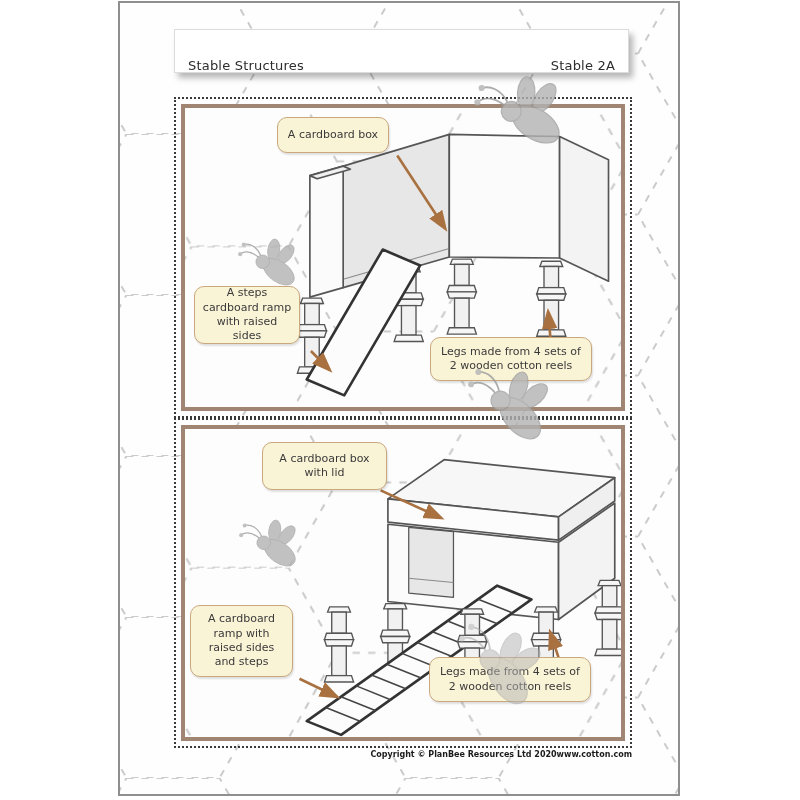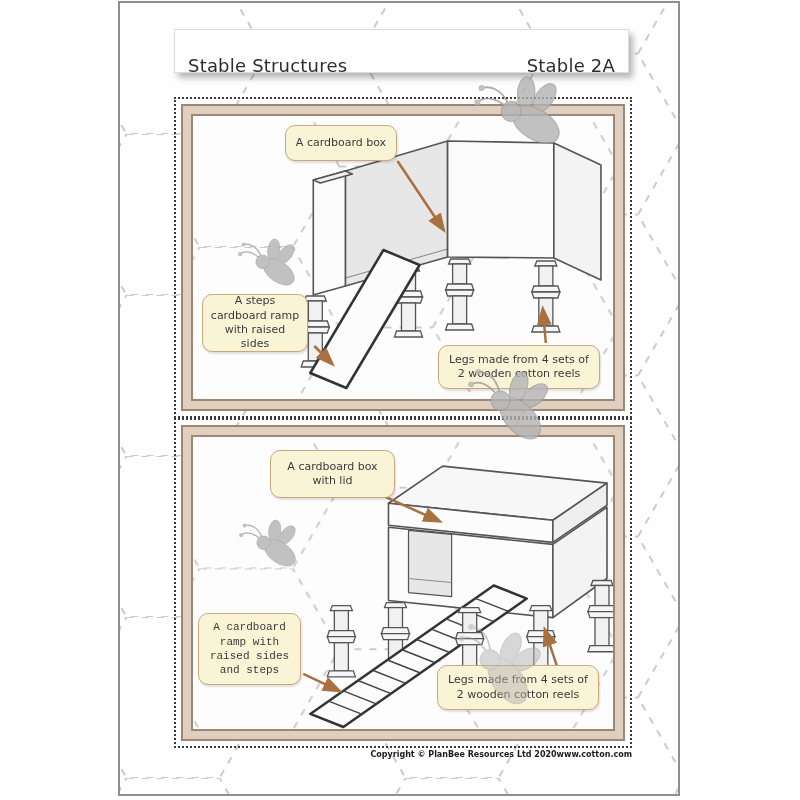--- a/index.html
+++ b/index.html
@@ -14,30 +14,30 @@
   }
   .pagebg{position:absolute;left:0;top:0;width:100%;height:100%;}
   .defs-svg{position:absolute;width:0;height:0;}
   .header{
     position:absolute;left:54px;top:26px;width:455px;height:44px;
     background:#ffffff;border:1px solid #dcdcdc;box-sizing:border-box;
     box-shadow:4px 5px 6px rgba(0,0,0,0.28);
     display:flex;align-items:center;justify-content:space-between;
     padding:0 13px;z-index:3;
   }
-  .header .title,.header .plabel{font-size:18px;color:#2d2d2d;letter-spacing:0.2px;margin-top:28px;}
+  .header .title,.header .plabel{font-size:13px;color:#2d2d2d;letter-spacing:0.2px;margin-top:28px;}
   .panel{
     position:absolute;left:54px;width:458px;
     border:2px dotted #3a3a3a;padding:5px;box-sizing:border-box;z-index:2;
   }
   .panel.p1{top:94px;height:321px;}
   .panel.p2{top:415px;height:330px;}
   .frame{
     width:100%;height:100%;box-sizing:border-box;
-    background:#dfcfc0;border:2px solid #a08672;padding:8px;
+    background:#dfcfc0;border:2px solid #a08672;
   }
   .inner{
     position:relative;width:100%;height:100%;box-sizing:border-box;
     border:2px solid #a08672;background:#fdfdfd;overflow:hidden;
   }
   .inner > svg{position:absolute;left:0;top:0;width:100%;height:100%;}
   .callout{
     position:absolute;box-sizing:border-box;
     background:#faf4d7;border:1.5px solid #c9a87e;border-radius:10px;
     box-shadow:1px 2px 2px rgba(0,0,0,0.12);
@@ -173,21 +173,21 @@
 
           <g stroke="#a9713f" stroke-width="2.5" fill="none">
             <line x1="188" y1="58" x2="246" y2="84" marker-end="url(#arrw)"></line>
             <line x1="110" y1="236" x2="146" y2="253" marker-end="url(#arrw)"></line>
             <line x1="363" y1="228" x2="351" y2="192" marker-end="url(#arrw)"></line>
           </g>
         </svg>
         <div class="callout" style="left:77px;top:13px;width:125px;height:48px;">
           <span>A cardboard box with lid</span>
         </div>
-        <div class="callout" style="left:5px;top:176px;width:103px;height:72px;font-family:Liberation Mono, monospace;">
+        <div class="callout" style="left:5px;top:176px;width:103px;height:72px;">
           <span>A cardboard ramp with raised sides and steps</span>
         </div>
         <div class="callout" style="left:244px;top:228px;width:162px;height:45px;">
           <span>Legs made from 4 sets of 2 wooden cotton reels</span>
         </div>
       </div>
     </div>
   </div>
 
   <svg class="bees" viewBox="0 0 562 795">

